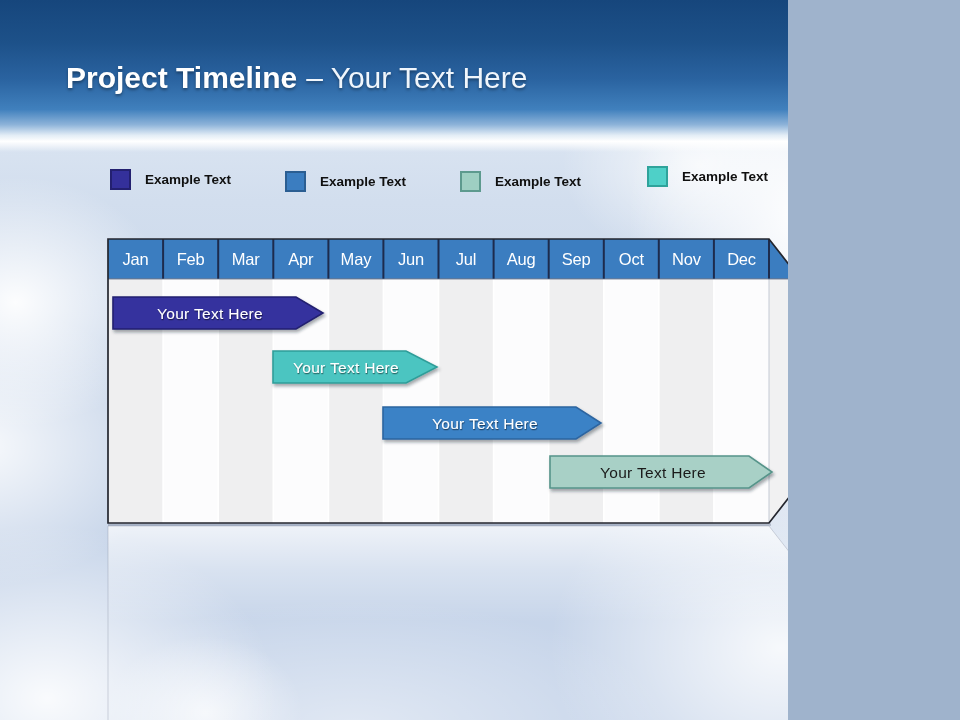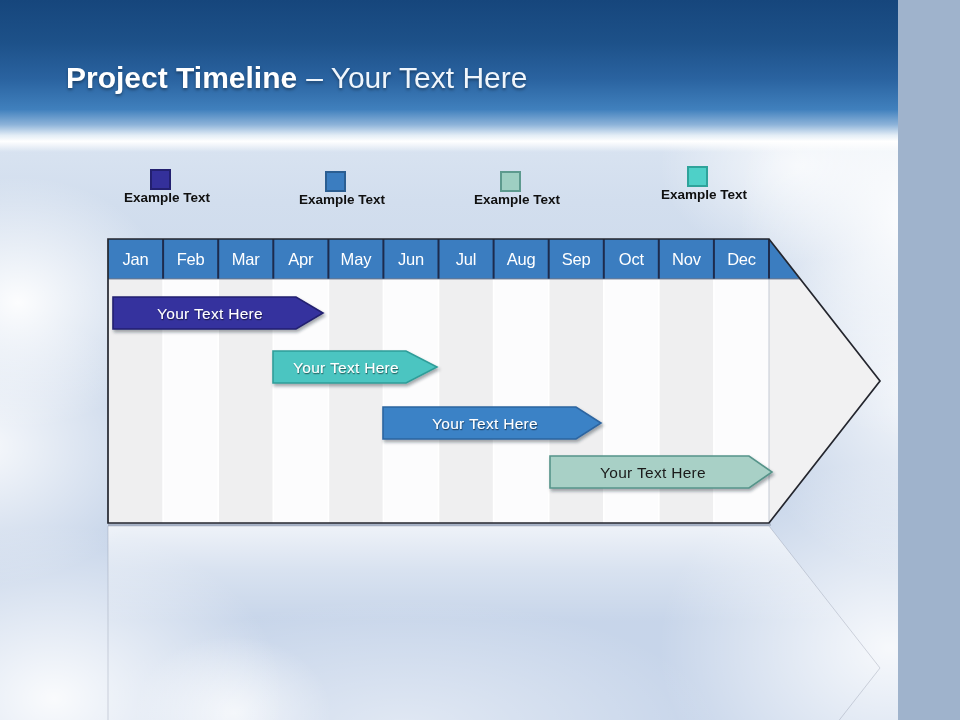--- a/index.html
+++ b/index.html
@@ -1,17 +1,17 @@
 <!DOCTYPE html>
 <html><head>
 <meta charset="utf-8">
 <style>
   html,body{margin:0;padding:0;background:#9fb3cc;}
   .slide{
-    position:relative;width:898px;height:720px;overflow:hidden;
+    position:relative;width:788px;height:720px;overflow:hidden;
     font-family:"Liberation Sans",sans-serif;
     background:
       radial-gradient(220px 180px at 2% 42%, rgba(255,255,255,.95), rgba(255,255,255,0) 70%),
       radial-gradient(260px 200px at -2% 62%, rgba(255,255,255,.85), rgba(255,255,255,0) 70%),
       radial-gradient(320px 240px at 6% 97%, rgba(255,255,255,.9), rgba(255,255,255,0) 72%),
       radial-gradient(140px 110px at 26% 99%, rgba(255,255,255,.7), rgba(255,255,255,0) 70%),
       radial-gradient(240px 320px at 101% 30%, rgba(255,255,255,.95), rgba(255,255,255,0) 70%),
       radial-gradient(260px 260px at 103% 55%, rgba(255,255,255,.8), rgba(255,255,255,0) 70%),
       radial-gradient(320px 260px at 99% 90%, rgba(255,255,255,.85), rgba(255,255,255,0) 72%),
       radial-gradient(200px 140px at 89% 23%, rgba(255,255,255,.75), rgba(255,255,255,0) 70%),
@@ -24,21 +24,21 @@
       #16467c 0%, #1d5189 28%, #2a63a0 52%, #4080bd 72%,
       #8db3d9 82%, #e3edf6 89%, #ffffff 93%, rgba(255,255,255,0) 100%);
   }
   .slide-title{
     position:absolute;left:66px;top:60px;white-space:nowrap;
     font-size:30px;line-height:36px;color:#ffffff;
     text-shadow:0 2px 3px rgba(0,0,0,.35);
   }
   .slide-title .t-bold{font-weight:700;}
   .slide-title .t-rest{font-weight:300;color:#f0f6fc;margin-left:9px;}
-  .legend-item{position:absolute;display:flex;align-items:center;flex-direction:column;}
+  .legend-item{position:absolute;display:flex;align-items:center;}
   .legend-swatch{width:21px;height:21px;border:2px solid #333;box-sizing:border-box;flex:0 0 auto;}
   .legend-label{margin-left:14px;font-size:13.5px;font-weight:700;color:#101010;white-space:nowrap;}
   svg text{font-family:"Liberation Sans",sans-serif;}
   .month-label{font-size:16.5px;fill:#ffffff;letter-spacing:-0.2px;}
   .bar-label{font-size:15.5px;letter-spacing:0.3px;}
 </style>
 </head>
 <body>
 
 <div class="slide">

